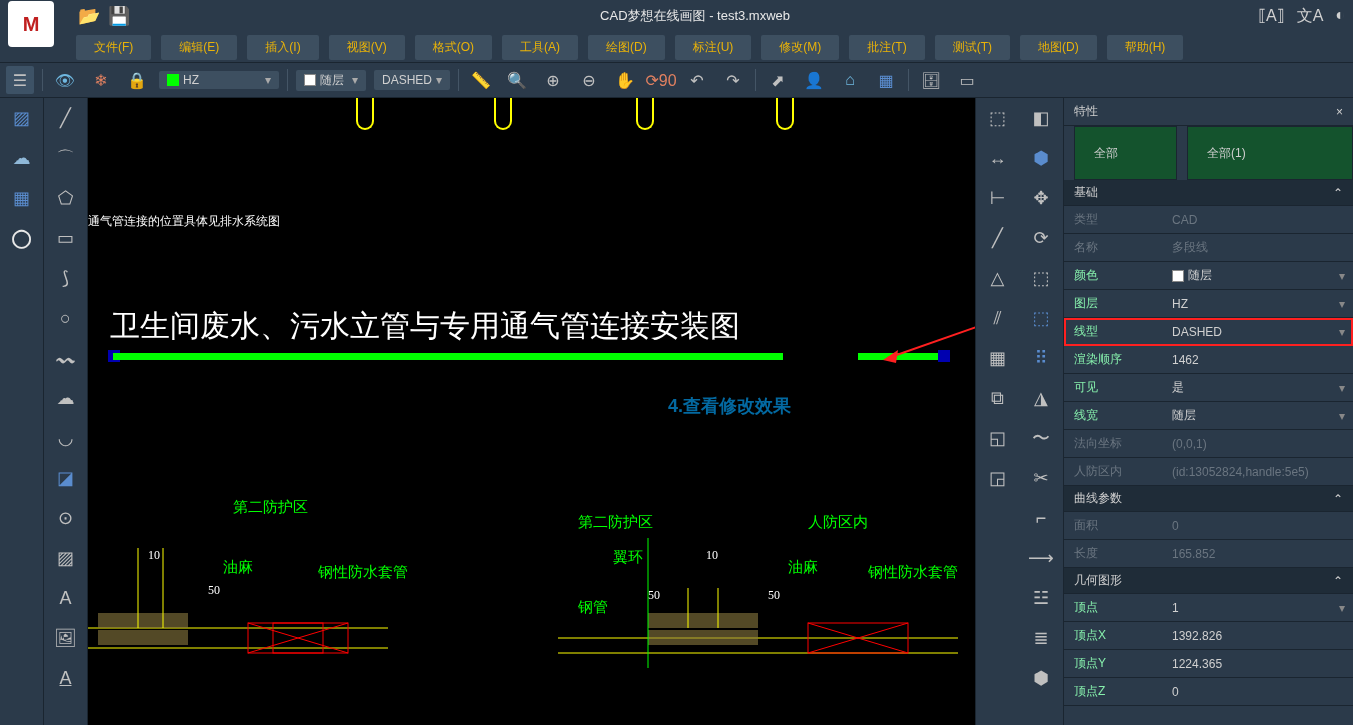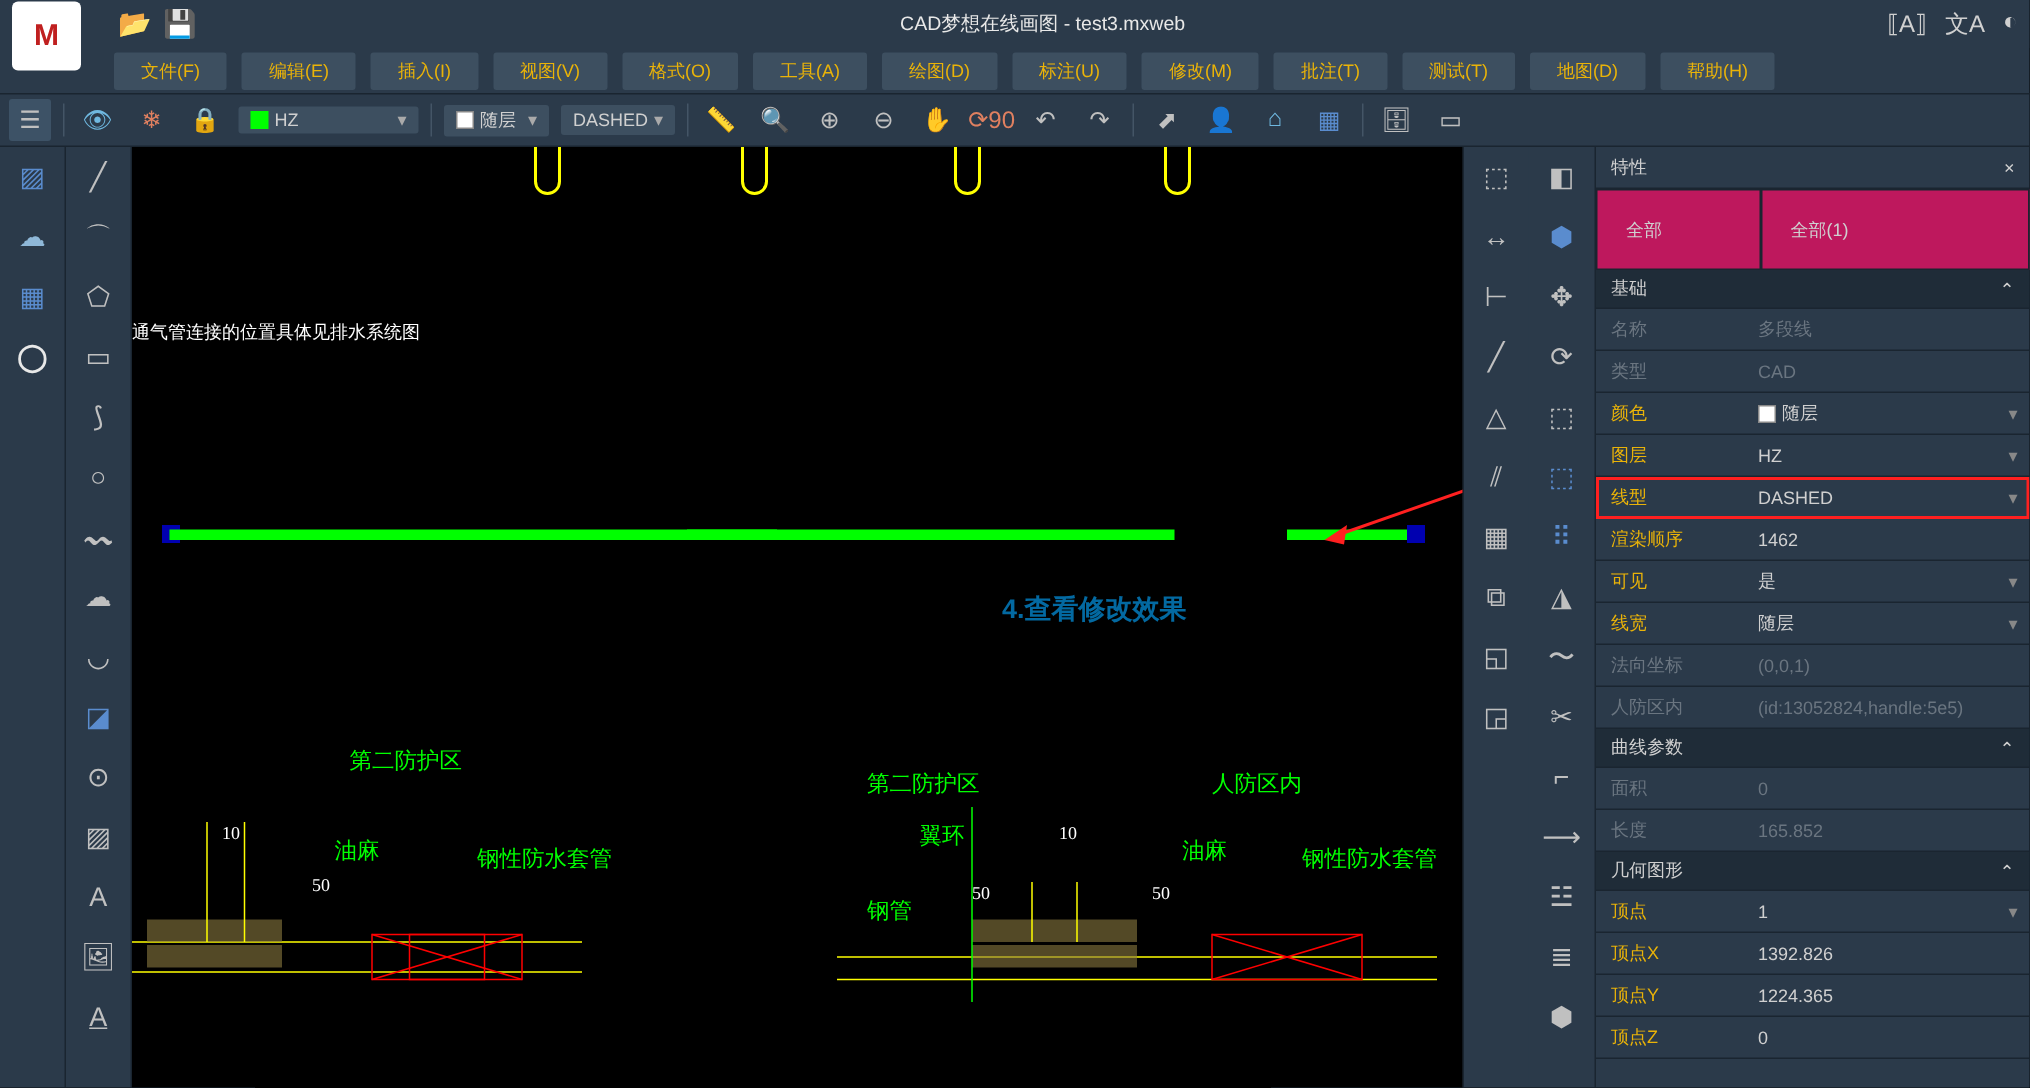--- a/index.html
+++ b/index.html
@@ -47,24 +47,24 @@
 .canvas .yelsym { position: absolute; border: 2px solid #ffff00; }
 
 .right-tools { width: 44px; background: #2b3a4a; border-left: 1px solid #1a2530; display: flex; flex-direction: column; }
 .right-tools .rt { height: 40px; display: flex; align-items: center; justify-content: center; color: #c0c0c0; font-size: 18px; }
 .right-tools2 { width: 44px; background: #2b3a4a; display: flex; flex-direction: column; }
 .right-tools2 .rt { height: 40px; display: flex; align-items: center; justify-content: center; color: #c0c0c0; font-size: 18px; }
 
 .props { width: 290px; background: #2b3a4a; border-left: 1px solid #1a2530; display: flex; flex-direction: column; }
 .props .phdr { height: 28px; display: flex; align-items: center; padding: 0 10px; border-bottom: 1px solid #1a2530; justify-content: space-between; }
 .props .selrow { display: flex; }
-.props .selrow select { flex: 1; background: #be185d; border: 1px solid #1a2530; color: #d0d0d0; padding: 19px; font-size: 12px; appearance: none; }
+.props .selrow select { flex: 1; background: #14532d; border: 1px solid #1a2530; color: #d0d0d0; padding: 19px; font-size: 12px; appearance: none; margin-left: 10px; }
 .props .section { background: #1f2c38; padding: 4px 10px; display: flex; justify-content: space-between; align-items: center; font-size: 12px; border-bottom: 1px solid #1a2530; }
 .props .row { display: flex; height: 28px; border-bottom: 1px solid #1a2530; align-items: center; }
-.props .row .k { width: 102px; padding-left: 10px; color: #eab308; font-size: 12px; }
+.props .row .k { width: 102px; padding-left: 10px; color: #86efac; font-size: 12px; }
 .props .row .v { flex: 1; color: #d0d0d0; font-size: 12px; padding-left: 6px; display: flex; align-items: center; gap: 4px; }
 .props .row .v .sw { width: 12px; height: 12px; background: #fff; border: 1px solid #888; }
 .props .row .v.drop::after { content: "▾"; margin-left: auto; margin-right: 8px; color: #888; }
 .props .row.dim .k, .props .row.dim .v { color: #6a7580; }
 .props .hl { outline: 2px solid #ff2020; outline-offset: -2px; }
 </style>
 </head>
 <body>
 
 <div class="titlebar">
@@ -167,20 +167,21 @@
   </div>
 
   <div class="canvas">
 
     <div class="yelsym" style="top:0;left:268px;width:18px;height:32px;border-top:none;border-radius:0 0 10px 10px"></div>
     <div class="yelsym" style="top:0;left:406px;width:18px;height:32px;border-top:none;border-radius:0 0 10px 10px"></div>
     <div class="yelsym" style="top:0;left:548px;width:18px;height:32px;border-top:none;border-radius:0 0 10px 10px"></div>
     <div class="yelsym" style="top:0;left:688px;width:18px;height:32px;border-top:none;border-radius:0 0 10px 10px"></div>
 
     <div class="txt1" style="top:115px;left:0;font-size:12px">通气管连接的位置具体见排水系统图</div>
+    <div class="bigtitle">卫生间废水、污水立管与专用通气管连接安装图</div>
 
     <div class="handle" style="left:20px"></div>
     <div class="greenline gl1"></div>
     <div class="greenline gl2"></div>
     <div class="greenline gl3"></div>
     <div class="handle" style="left:850px"></div>
 
     <svg class="arrow" width="120" height="50">
       <line x1="10" y1="40" x2="110" y2="5" stroke="#ff2020" stroke-width="2"></line>
       <polygon points="5,42 20,32 18,45" fill="#ff2020"></polygon>
@@ -264,26 +265,26 @@
     </div>
     <div class="selrow">
       <select><option>全部</option></select>
       <select style="flex:2"><option>全部(1)</option></select>
     </div>
     <div class="section">
         <span>基础</span>
         <span>⌃</span>
       </div>
     <div class="row dim">
+        <div class="k">类型</div>
+        <div class="v">CAD</div>
+      </div>
+    <div class="row dim">
         <div class="k">名称</div>
         <div class="v">多段线</div>
-      </div>
-    <div class="row dim">
-        <div class="k">类型</div>
-        <div class="v">CAD</div>
       </div>
     <div class="row">
         <div class="k">颜色</div>
         <div class="v drop">
           <div class="sw"></div>
           <span>随层</span>
         </div>
       </div>
     <div class="row">
         <div class="k">图层</div>

